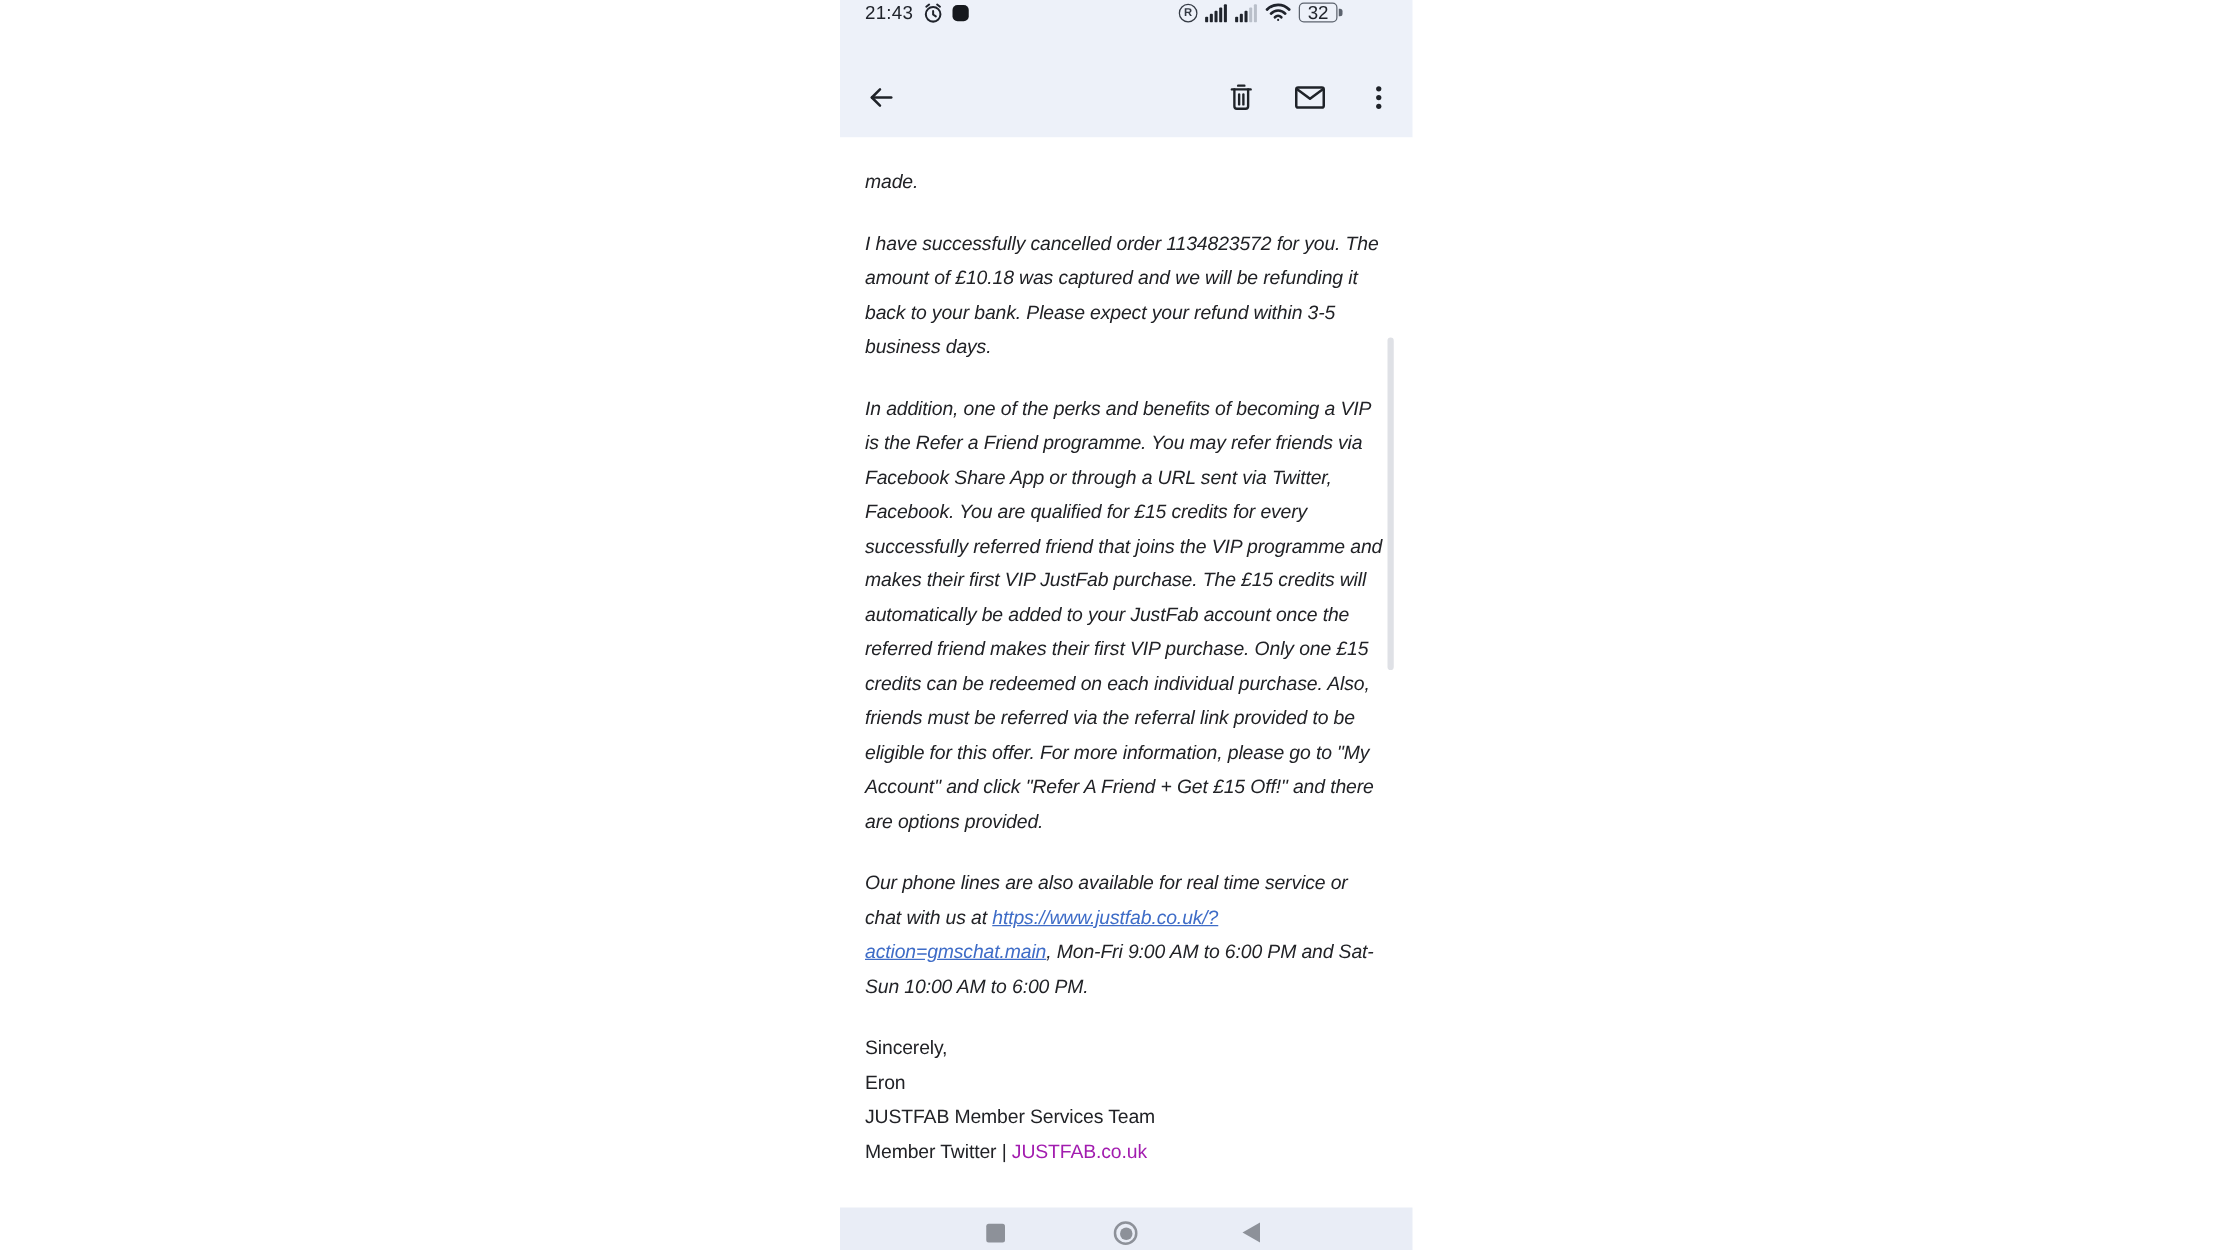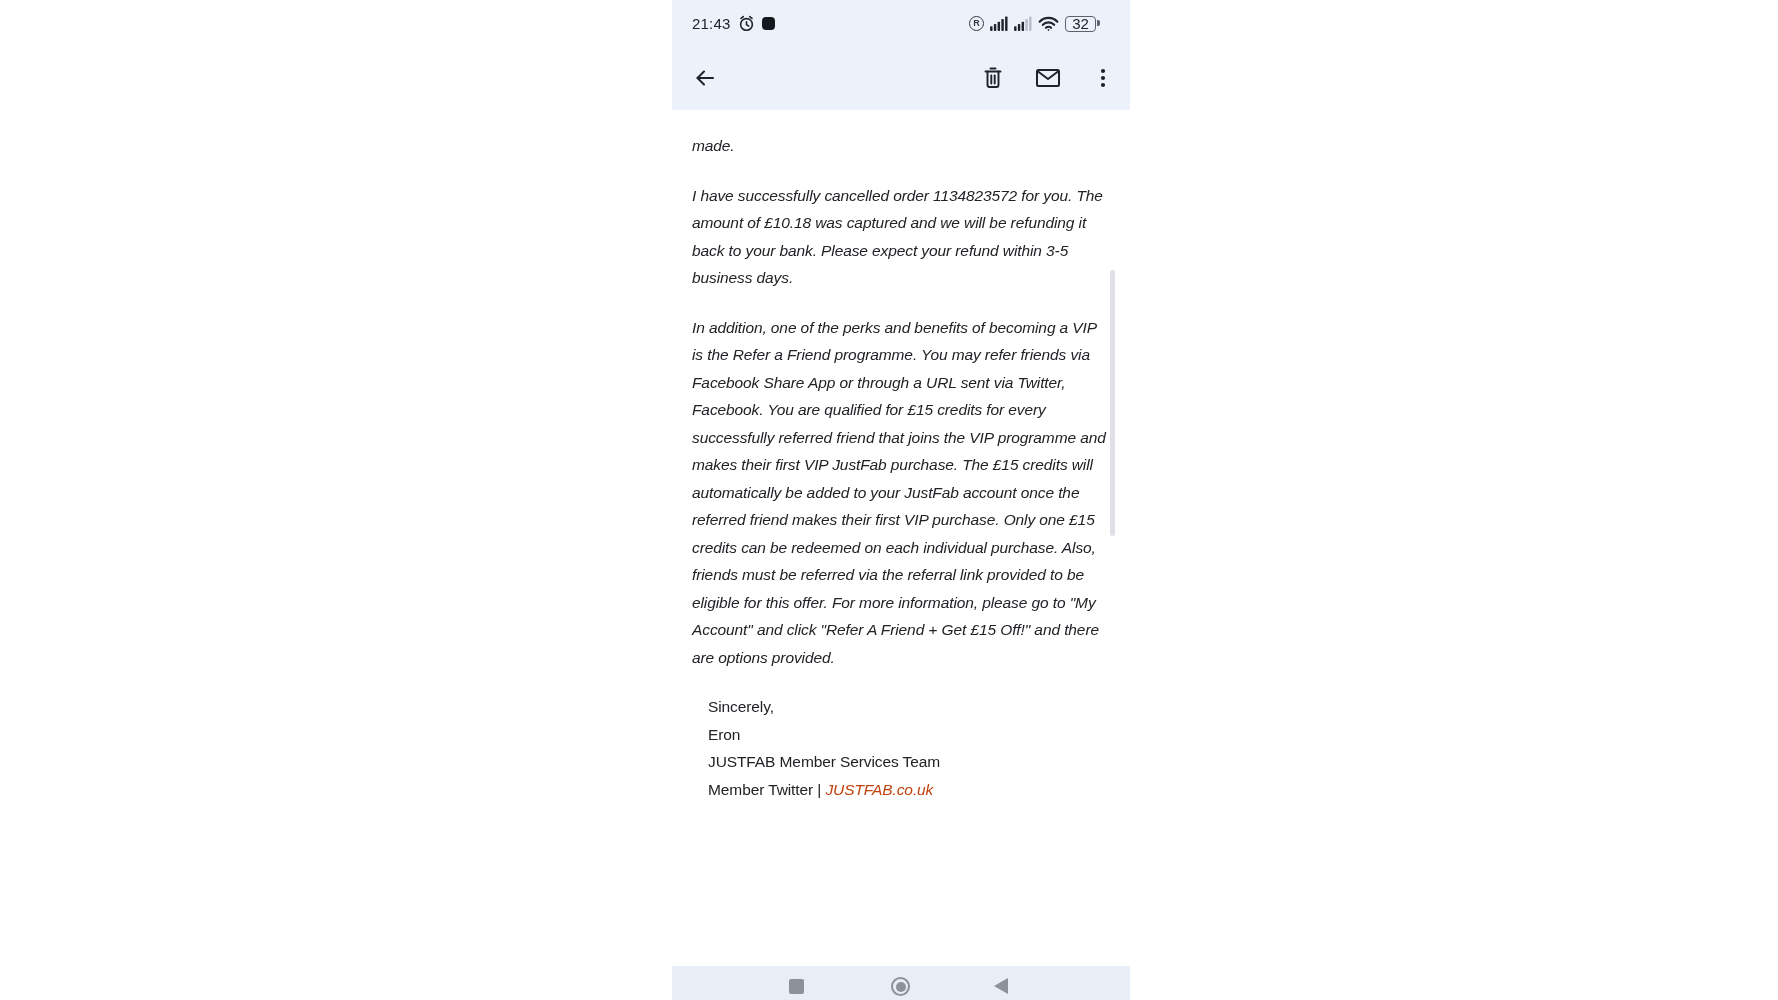--- a/index.html
+++ b/index.html
@@ -17,22 +17,22 @@
     background: #ffffff;
   }
   
   .topbars {
     position: absolute; left: 0; top: 0;
     width: 458px; height: 110px;
     background: #edf1f9;
   }
   .statusbar {
     height: 45px;
-    display: flex; align-items: center; justify-content: space-between;
-    padding: 2px 34px 0 20px;
+    display: flex; align-items: flex-start; justify-content: space-between;
+    padding: 2px 60px 0 20px;
     color: #20242c;
   }
   .sb-left, .sb-right { display: flex; align-items: center; }
   .sb-left { gap: 7px; }
   .sb-right { gap: 6px; }
   .sb-time { font-size: 15px; font-weight: 500; letter-spacing: 0.2px; }
   .sb-square { width: 13px; height: 13px; background: #15181d; border-radius: 4px; display: inline-block; }
   .roaming {
     width: 15px; height: 15px; border: 1.6px solid #343a44; border-radius: 50%;
     display: inline-flex; align-items: center; justify-content: center;
@@ -66,24 +66,24 @@
   .content {
     position: absolute; left: 0; top: 110px;
     width: 458px; height: 856px;
     background: #ffffff;
     padding: 7px 21px 0 20px;
     overflow: hidden;
     font-size: 15.5px; line-height: 27.5px; letter-spacing: -0.1px;
     color: #212226;
   }
   .content p { margin: 15px 0 22px 0; font-style: italic; }
-  .sig { margin: 16px; }
+  .sig { margin: 0; }
   .b { font-weight: 400; }
   a.link { color: #3e6cc7; text-decoration: underline; cursor: pointer; }
-  a.softlink { color: #c2410c; text-decoration: none; cursor: pointer; font-style: italic; }
+  a.softlink { color: #a21caf; text-decoration: none; cursor: pointer; }
   .scrollbar {
     position: absolute; left: 438px; top: 270px;
     width: 4.5px; height: 266px;
     background: #dfe1e6; border-radius: 3px;
   }
   
   .navbar {
     position: absolute; left: 0; top: 966px;
     width: 458px; height: 34px;
     background: #e9edf6;
@@ -203,20 +203,21 @@
           </svg>
         </button>
       </div>
     </div>
   </div>
 
   <div class="content">
     <p>made.</p>
     <p>I have successfully cancelled order 1134823572 for you. The amount of £10.18 was captured and we will be refunding it back to your bank. Please expect your refund within 3-5 business days.</p>
     <p>In addition, one of the perks and benefits of becoming a VIP is the Refer a Friend programme. You may refer friends via Facebook Share App or through a URL sent via Twitter, Facebook. You are qualified for £15 credits for every successfully referred friend that joins the VIP programme and makes their first VIP JustFab purchase. The £15 credits will automatically be added to your JustFab account once the referred friend makes their first VIP purchase. Only one £15 credits can be redeemed on each individual purchase. Also, friends must be referred via the referral link provided to be eligible for this offer. For more information, please go to "My Account" and click "Refer A Friend + Get £15 Off!" and there are options provided.</p>
+    <p><span>Our phone lines are also available for real time service or chat with us at </span><a class="link">https://www.justfab.co.uk/?action=gmschat.main</a><span>, Mon-Fri 9:00 AM to 6:00 PM and Sat-Sun 10:00 AM to 6:00 PM.</span></p>
 
     <div class="sig">
       <div>Sincerely,</div>
       <div class="b">Eron</div>
       <div><span class="b">JUSTFAB</span><span> Member Services Team</span></div>
       <div><span>Member Twitter | </span><a class="softlink">JUSTFAB.co.uk</a></div>
 
     </div>
   </div>
 

